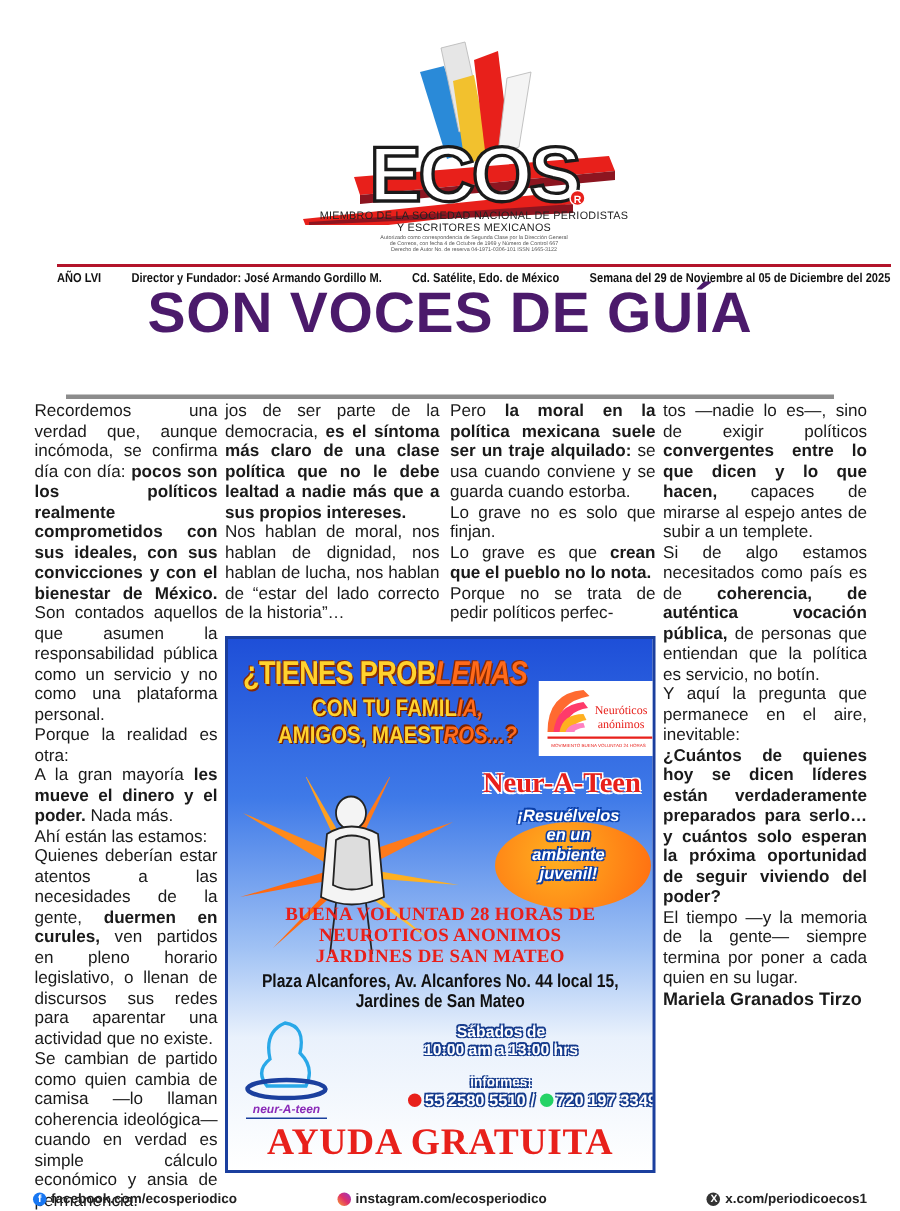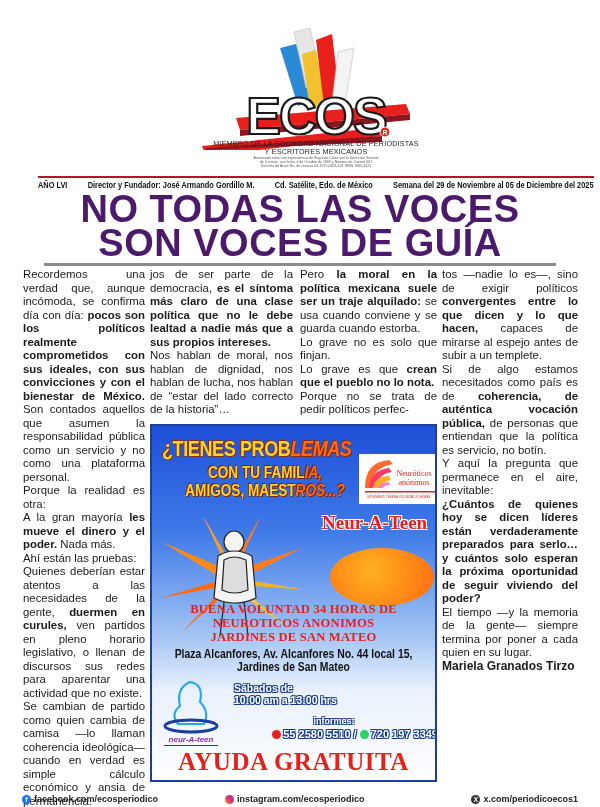--- a/index.html
+++ b/index.html
@@ -37,21 +37,21 @@
   .ad .t2 .red { color: #ff6a1a; font-style: italic; }
   .burst { position: absolute; left: 8px; top: 92px; width: 150px; height: 120px; }
   .na-logo { position: absolute; left: 207px; top: 28px; width: 80px; height: 50px; }
   .neur { position: absolute; left: 170px; top: 86px; font-family: "Liberation Serif", serif; font-weight: bold; font-size: 19px; color: #e8201b; text-shadow: 1px 1px 0 #fff, -1px -1px 0 #fff, 1px -1px 0 #fff, -1px 1px 0 #fff; white-space: nowrap; }
   .resuelve { position: absolute; left: 172px; top: 110px; width: 110px; height: 68px; }
   .resuelve .blob { position: absolute; left: 6px; top: 12px; width: 104px; height: 58px; border-radius: 50%; background: radial-gradient(circle at 40% 40%, #ffb020, #ff6a10); }
   .resuelve .txt { position: absolute; left: 0; top: 2px; width: 110px; text-align: center; font-weight: bold; font-style: italic; font-size: 11px; line-height: 13px; color: #ffffff; text-shadow: 1px 1px 0 #0b3fa8, -1px -1px 0 #0b3fa8, 1px -1px 0 #0b3fa8, -1px 1px 0 #0b3fa8; }
   .buena { position: absolute; left: 0; top: 176px; width: 283px; text-align: center; font-family: "Liberation Serif", serif; font-weight: bold; font-size: 12.6px; line-height: 14px; color: #e8201b; letter-spacing: 0.2px; }
   .plaza-wrap { position: absolute; left: -22px; top: 222px; width: 327px; text-align: center; font-weight: bold; font-size: 12.4px; line-height: 13px; color: #111; }
   .teen-logo { position: absolute; left: 8px; top: 252px; width: 62px; height: 74px; }
-  .sabados { position: absolute; left: 82px; top: 256px; width: 200px; text-align: left; font-weight: bold; font-size: 10.5px; line-height: 12px; color: #fff; text-shadow: 1px 1px 0 #143a8c, -1px -1px 0 #143a8c, 1px -1px 0 #143a8c, -1px 1px 0 #143a8c; }
+  .sabados { position: absolute; left: 82px; top: 256px; width: 200px; text-align: center; font-weight: bold; font-size: 10.5px; line-height: 12px; color: #fff; text-shadow: 1px 1px 0 #143a8c, -1px -1px 0 #143a8c, 1px -1px 0 #143a8c, -1px 1px 0 #143a8c; }
   .informes { position: absolute; left: 82px; top: 290px; width: 200px; text-align: center; font-weight: bold; font-size: 9px; color: #fff; text-shadow: 1px 1px 0 #143a8c, -1px -1px 0 #143a8c, 1px -1px 0 #143a8c, -1px 1px 0 #143a8c; }
   .phones { position: absolute; left: 76px; top: 302px; width: 210px; text-align: right; font-weight: bold; font-size: 11px; color: #fff; text-shadow: 1px 1px 0 #143a8c, -1px -1px 0 #143a8c, 1px -1px 0 #143a8c, -1px 1px 0 #143a8c; white-space: nowrap; }
   .phones .ph-icon { display: inline-block; width: 9px; height: 9px; border-radius: 50%; vertical-align: -1px; margin-right: 2px; }
   .ayuda { position: absolute; left: 0; top: 322px; width: 283px; text-align: center; font-family: "Liberation Serif", serif; font-weight: bold; font-size: 25px; line-height: 28px; color: #e8201b; letter-spacing: 0.5px; }
 
   
   .footer { position: absolute; left: 22px; top: 788px; width: 556px; height: 14px; font-weight: bold; font-size: 9px; color: #222; }
   .footer .item { position: absolute; top: 6px; display: flex; align-items: center; gap: 3px; white-space: nowrap; justify-content: space-between; }
   .footer .fb { left: 0; }
   .footer .ig { left: 203px; }
@@ -92,30 +92,29 @@
   <div class="red-rule"></div>
   <div class="info-row">
     <span>AÑO LVI</span>
     <span>Director y Fundador: José Armando Gordillo M.</span>
     <span>Cd. Satélite, Edo. de México</span>
     <span>Semana del 29 de Noviembre al 05 de Diciembre del 2025</span>
   </div>
 </div>
 
 <h1 class="headline">
-  <span class="line">NO TODAS LAS VOCES</span>
   <span class="line">SON VOCES DE GUÍA</span>
 </h1>
 <div class="head-rule"></div>
 
 <div class="col col1">
   <p><span>Recordemos una verdad que, aunque incómoda, se confirma día con día: </span><b>pocos son los políticos realmente comprometidos con sus ideales, con sus convicciones y con el bienestar de México.</b><span> Son contados aquellos que asumen la responsabilidad pública como un servicio y no como una plataforma personal.</span></p>
   <p>Porque la realidad es otra:</p>
   <p><span>A la gran mayoría </span><b>les mueve el dinero y el poder.</b><span> Nada más.</span></p>
-  <p>Ahí están las pruebas:</p>
+  <p>Ahí están las estamos:</p>
   <p><span>Quienes deberían estar atentos a las necesidades de la gente, </span><b>duermen en curules,</b><span> ven partidos en pleno horario legislativo, o llenan de discursos sus redes para aparentar una actividad que no existe.</span></p>
   <p>Se cambian de partido como quien cambia de camisa —lo llaman coherencia ideológica— cuando en verdad es simple cálculo económico y ansia de permanencia.</p>
 
 </div>
 
 <div class="col col2">
   <p><span>jos de ser parte de la democracia, </span><b>es el síntoma más claro de una clase política que no le debe lealtad a nadie más que a sus propios intereses.</b></p>
   <p>Nos hablan de moral, nos hablan de dignidad, nos hablan de lucha, nos hablan de “estar del lado correcto de la historia”…</p>
 </div>
 
@@ -172,24 +171,30 @@
     <text x="55" y="22" text-anchor="middle" font-family="Liberation Serif, serif" font-size="8" fill="#e8201b">Neuróticos</text>
     <text x="55" y="31" text-anchor="middle" font-family="Liberation Serif, serif" font-size="8" fill="#e8201b">anónimos</text>
     <rect x="6" y="37" width="70" height="1.5" fill="#e8201b"></rect>
     <text x="40" y="44" text-anchor="middle" font-family="Liberation Sans, sans-serif" font-size="3" fill="#e8201b">MOVIMIENTO BUENA VOLUNTAD 24 HORAS</text>
   </svg>
 
   <div class="neur">Neur-A-Teen</div>
 
   <div class="resuelve">
     <div class="blob"></div>
+    <div class="txt">
+      <div>¡Resuélvelos</div>
+      <div>en un</div>
+      <div>ambiente</div>
+      <div>juvenil!</div>
+    </div>
   </div>
 
   <div class="buena">
-    <div>BUENA VOLUNTAD 34 HORAS DE</div>
+    <div>BUENA VOLUNTAD 28 HORAS DE</div>
     <div>NEUROTICOS ANONIMOS</div>
     <div>JARDINES DE SAN MATEO</div>
   </div>
 
   <div class="plaza-wrap">
     <div style="transform:scaleX(0.84);transform-origin:center top;">Plaza Alcanfores, Av. Alcanfores No. 44 local 15,</div>
     <div style="transform:scaleX(0.84);transform-origin:center top;">Jardines de San Mateo</div>
   </div>
 
   <svg class="teen-logo" viewBox="0 0 62 74">

